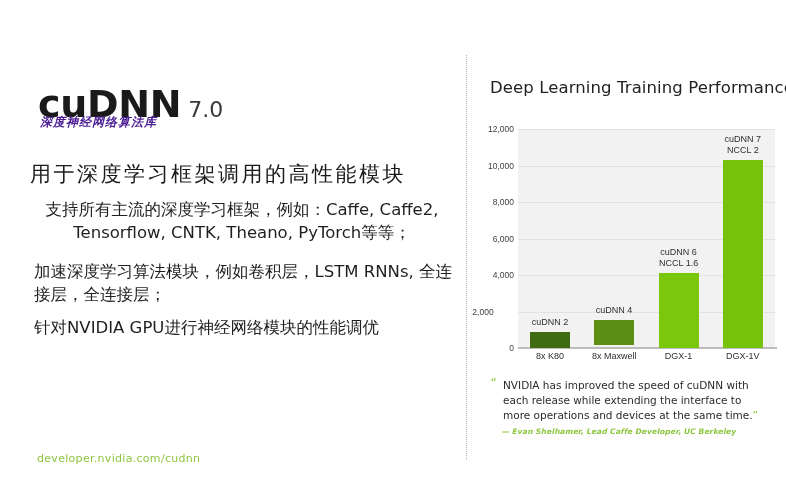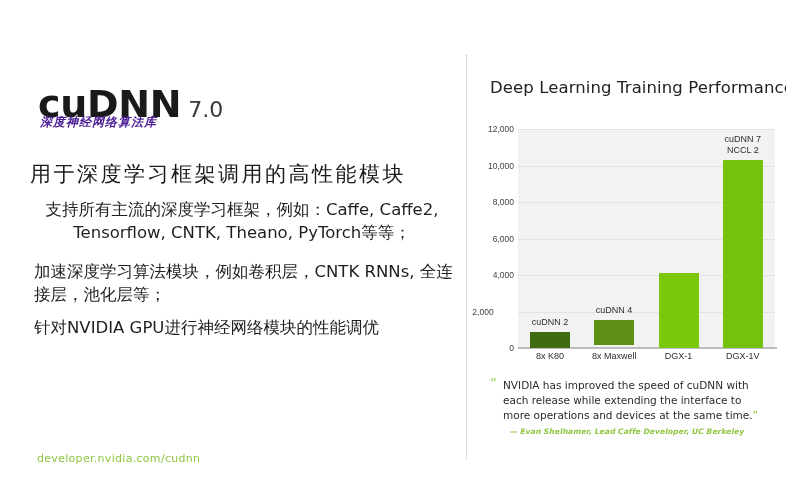--- a/index.html
+++ b/index.html
@@ -97,21 +97,21 @@
   .quote-mark{
     position:absolute;left:0;top:-2px;font-size:13px;color:#8dc63f;
     font-family:"DejaVu Serif","Liberation Serif",serif;
   }
   .quote-text{
     margin-left:13px;font-size:10.5px;line-height:1.42;color:#2b2b2b;
     font-family:"DejaVu Sans","Liberation Sans",sans-serif;
   }
   .quote-close{color:#8dc63f;}
   .quote-attr{
-    margin-left:20px;margin-top:4px;font-size:7.5px;color:#8dc63f;
+    margin-left:12px;margin-top:4px;font-size:7.5px;color:#8dc63f;
     font-style:italic;font-weight:bold;letter-spacing:0.1px;
     font-family:"DejaVu Sans","Liberation Sans",sans-serif;
   }
 </style>
 </head>
 <body>
 
 <div class="slide">
 
   <div class="divider"></div>
@@ -120,21 +120,21 @@
 
     <div class="title-row">
       <span class="title-main">cuDNN</span><span class="title-ver">7.0</span>
     </div>
 
     <div class="title-sub">深度神经网络算法库</div>
 
     <div class="headline">用于深度学习框架调用的高性能模块</div>
 
     <div class="para para-1">支持所有主流的深度学习框架，例如：Caffe, Caffe2, Tensorflow, CNTK, Theano, PyTorch等等；</div>
-    <div class="para para-2">加速深度学习算法模块，例如卷积层，CNTK RNNs, 全连接层，池化层等；</div>
+    <div class="para para-2">加速深度学习算法模块，例如卷积层，LSTM RNNs, 全连接层，全连接层；</div>
     <div class="para para-3">针对NVIDIA GPU进行神经网络模块的性能调优</div>
 
     <div class="footer-url">developer.nvidia.com/cudnn</div>
   </div>
 
   <div class="right">
 
     <div class="chart-title">Deep Learning Training Performance</div>
 
     <div class="chart">
@@ -174,20 +174,22 @@
           <div class="bar" style="left: 64.125px; top: 331.575px; width: 40px; height: 16.425px;">
             <div class="bar-rect" style="height: 100%; background: rgb(63, 107, 18);"></div>
             <div class="bar-label" style="top: -15px;">cuDNN 2</div>
           </div>
           <div class="bar" style="left: 128px; top: 319.712px; width: 40px; height: 25px;">
             <div class="bar-rect" style="height: 100%; background: rgb(93, 143, 20);"></div>
             <div class="bar-label" style="top: -15px;">cuDNN 4</div>
           </div>
           <div class="bar" style="left: 192.625px; top: 273.175px; width: 40px; height: 74.825px;">
             <div class="bar-rect" style="height: 100%; background: rgb(122, 199, 12);"></div>
+            <div class="bar-label" style="top: -26px;">cuDNN 6
+NCCL 1.6</div>
           </div>
           <div class="bar" style="left: 256.875px; top: 160.025px; width: 40px; height: 187.975px;">
             <div class="bar-rect" style="height: 100%; background: rgb(118, 193, 12);"></div>
             <div class="bar-label" style="top: -26px;">cuDNN 7
 NCCL 2</div>
           </div>
         </div>
       <div id="xlabels-layer">
           <div class="xlabel" style="left: 52px; width: 64.25px;">8x K80</div>
           <div class="xlabel" style="left: 116.25px; width: 64.25px;">8x Maxwell</div>

